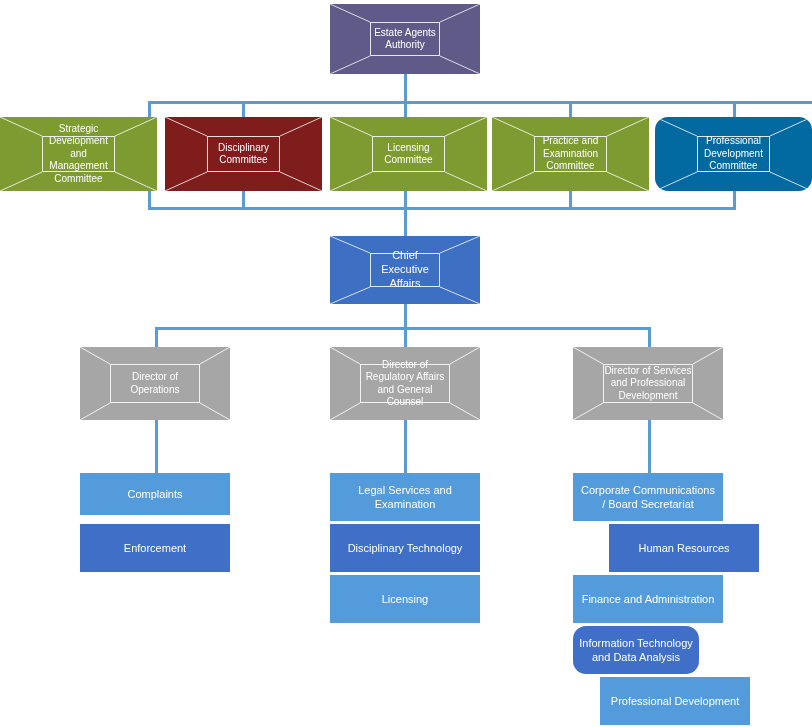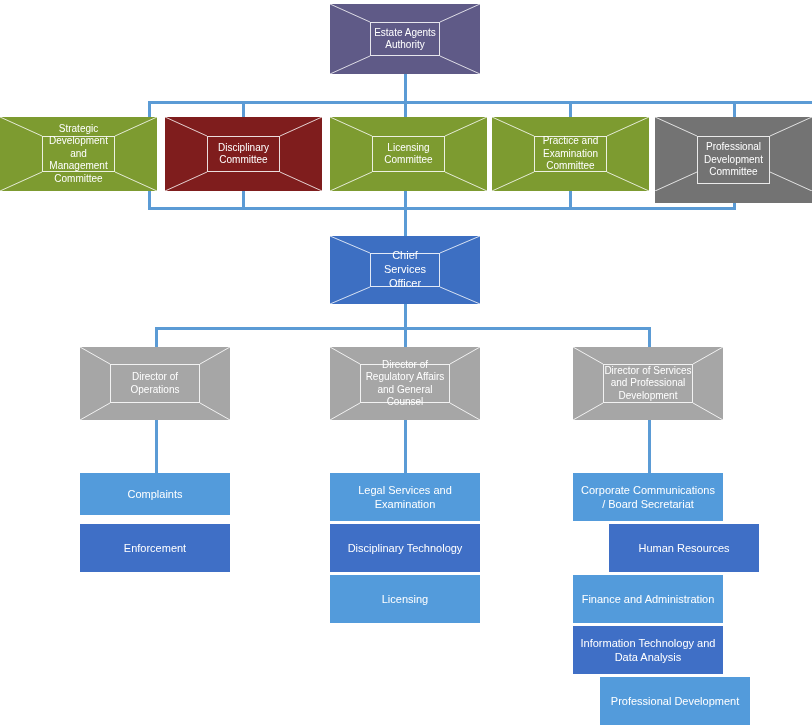--- a/index.html
+++ b/index.html
@@ -153,41 +153,41 @@
       <line x1="0" y1="0" x2="42" y2="19" stroke="#ffffff" stroke-opacity="0.8" stroke-width="1"></line>
       <line x1="157" y1="0" x2="115" y2="19" stroke="#ffffff" stroke-opacity="0.8" stroke-width="1"></line>
       <line x1="0" y1="74" x2="42" y2="55" stroke="#ffffff" stroke-opacity="0.8" stroke-width="1"></line>
       <line x1="157" y1="74" x2="115" y2="55" stroke="#ffffff" stroke-opacity="0.8" stroke-width="1"></line>
     </svg>
     <div class="inner f10" style="left:42px; top:19px; right:42px; bottom:19px;">
       <span>Practice and Examination Committee</span>
     </div>
   </div>
 
-  <div class="node3d" style="left:655px; top:117px; width:157px; height:86px; background:#737373;">
+  <div class="node3d" style="left:655px; top:117px; width:157px; height:74px; background:#0369a1;border-radius:13px;">
     <svg class="bev" viewBox="0 0 157 74" preserveAspectRatio="none">
       <line x1="0" y1="0" x2="42" y2="19" stroke="#ffffff" stroke-opacity="0.8" stroke-width="1"></line>
       <line x1="157" y1="0" x2="115" y2="19" stroke="#ffffff" stroke-opacity="0.8" stroke-width="1"></line>
       <line x1="0" y1="74" x2="42" y2="55" stroke="#ffffff" stroke-opacity="0.8" stroke-width="1"></line>
       <line x1="157" y1="74" x2="115" y2="55" stroke="#ffffff" stroke-opacity="0.8" stroke-width="1"></line>
     </svg>
     <div class="inner f10" style="left:42px; top:19px; right:42px; bottom:19px;">
       <span>Professional Development Committee</span>
     </div>
   </div>
 
   <div class="node3d" style="left:330px; top:236px; width:150px; height:68px; background:#3d6fc2;">
     <svg class="bev" viewBox="0 0 150 68" preserveAspectRatio="none">
       <line x1="0" y1="0" x2="40" y2="17" stroke="#ffffff" stroke-opacity="0.8" stroke-width="1"></line>
       <line x1="150" y1="0" x2="110" y2="17" stroke="#ffffff" stroke-opacity="0.8" stroke-width="1"></line>
       <line x1="0" y1="68" x2="40" y2="51" stroke="#ffffff" stroke-opacity="0.8" stroke-width="1"></line>
       <line x1="150" y1="68" x2="110" y2="51" stroke="#ffffff" stroke-opacity="0.8" stroke-width="1"></line>
     </svg>
     <div class="inner f11" style="left:40px; top:17px; right:40px; bottom:17px;">
-      <span>Chief Services Officer</span>
+      <span>Chief Executive Affairs</span>
     </div>
   </div>
 
   <div class="node3d" style="left:80px; top:347px; width:150px; height:73px; background:#a6a6a6;">
     <svg class="bev" viewBox="0 0 150 73" preserveAspectRatio="none">
       <line x1="0" y1="0" x2="30" y2="17" stroke="#ffffff" stroke-opacity="0.85" stroke-width="1"></line>
       <line x1="150" y1="0" x2="120" y2="17" stroke="#ffffff" stroke-opacity="0.85" stroke-width="1"></line>
       <line x1="0" y1="73" x2="30" y2="56" stroke="#ffffff" stroke-opacity="0.85" stroke-width="1"></line>
       <line x1="150" y1="73" x2="120" y2="56" stroke="#ffffff" stroke-opacity="0.85" stroke-width="1"></line>
     </svg>
@@ -239,20 +239,20 @@
 
   <div class="leaf" style="left:573px; top:473px; width:150px; height:48px; background:#539bdb;">
     <span>Corporate Communications / Board Secretariat</span>
   </div>
   <div class="leaf" style="left:573px; top:524px; width:150px; height:48px; background:#3f6fc6;margin-left:36px;">
     <span>Human Resources</span>
   </div>
   <div class="leaf" style="left:573px; top:575px; width:150px; height:48px; background:#539bdb;">
     <span>Finance and Administration</span>
   </div>
-  <div class="leaf" style="left:573px; top:626px; width:150px; height:48px; background:#3f6fc6;">
+  <div class="leaf" style="left:573px; top:626px; width:126px; height:48px; background:#3f6fc6;border-radius:13px;">
     <span>Information Technology and Data Analysis</span>
   </div>
   <div class="leaf" style="left:600px; top:677px; width:150px; height:48px; background:#539bdb;">
     <span>Professional Development</span>
   </div>
 
 </div>
 
 </body></html>

